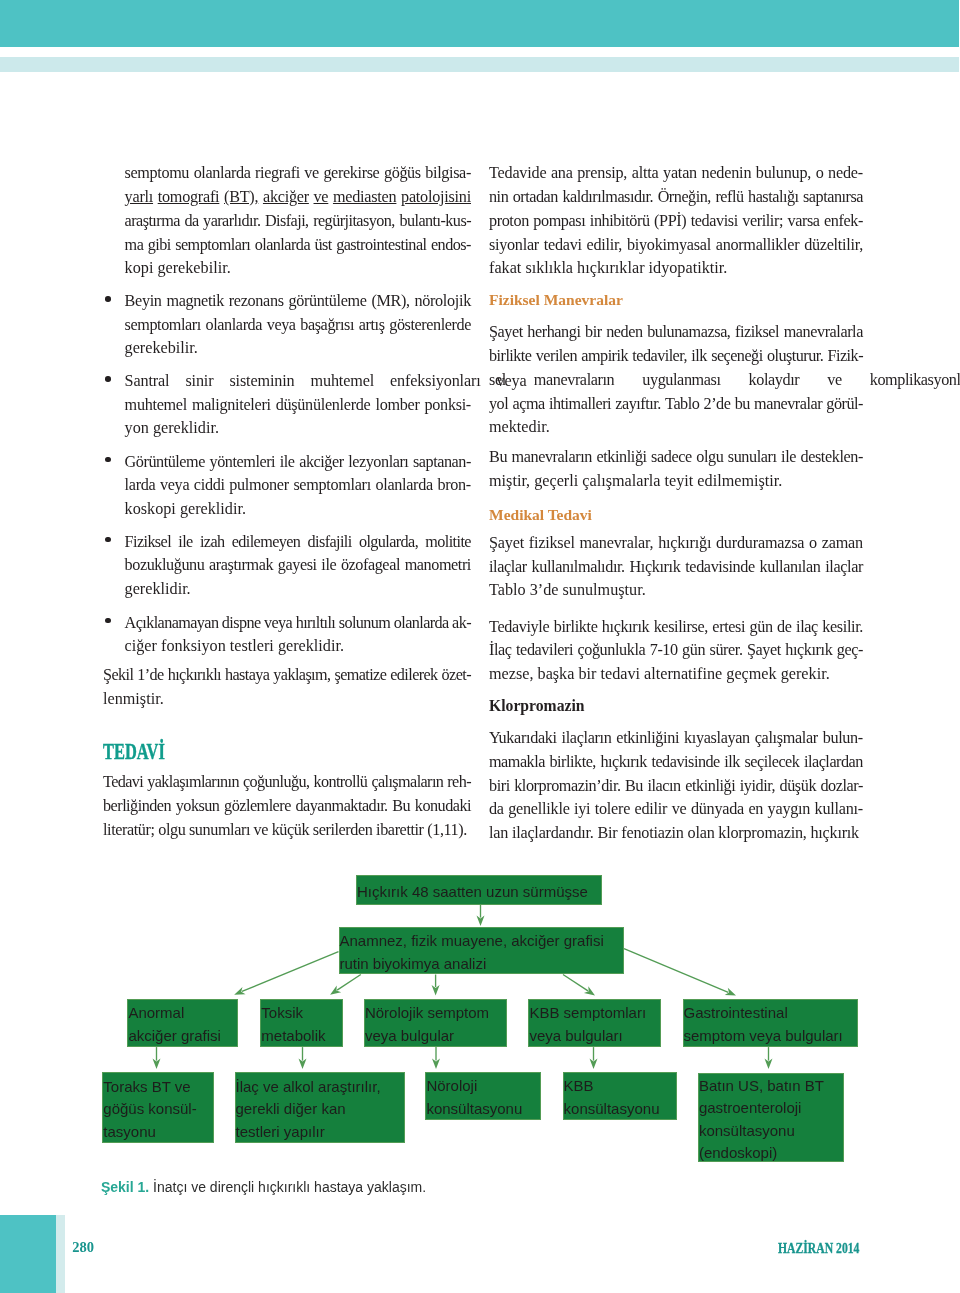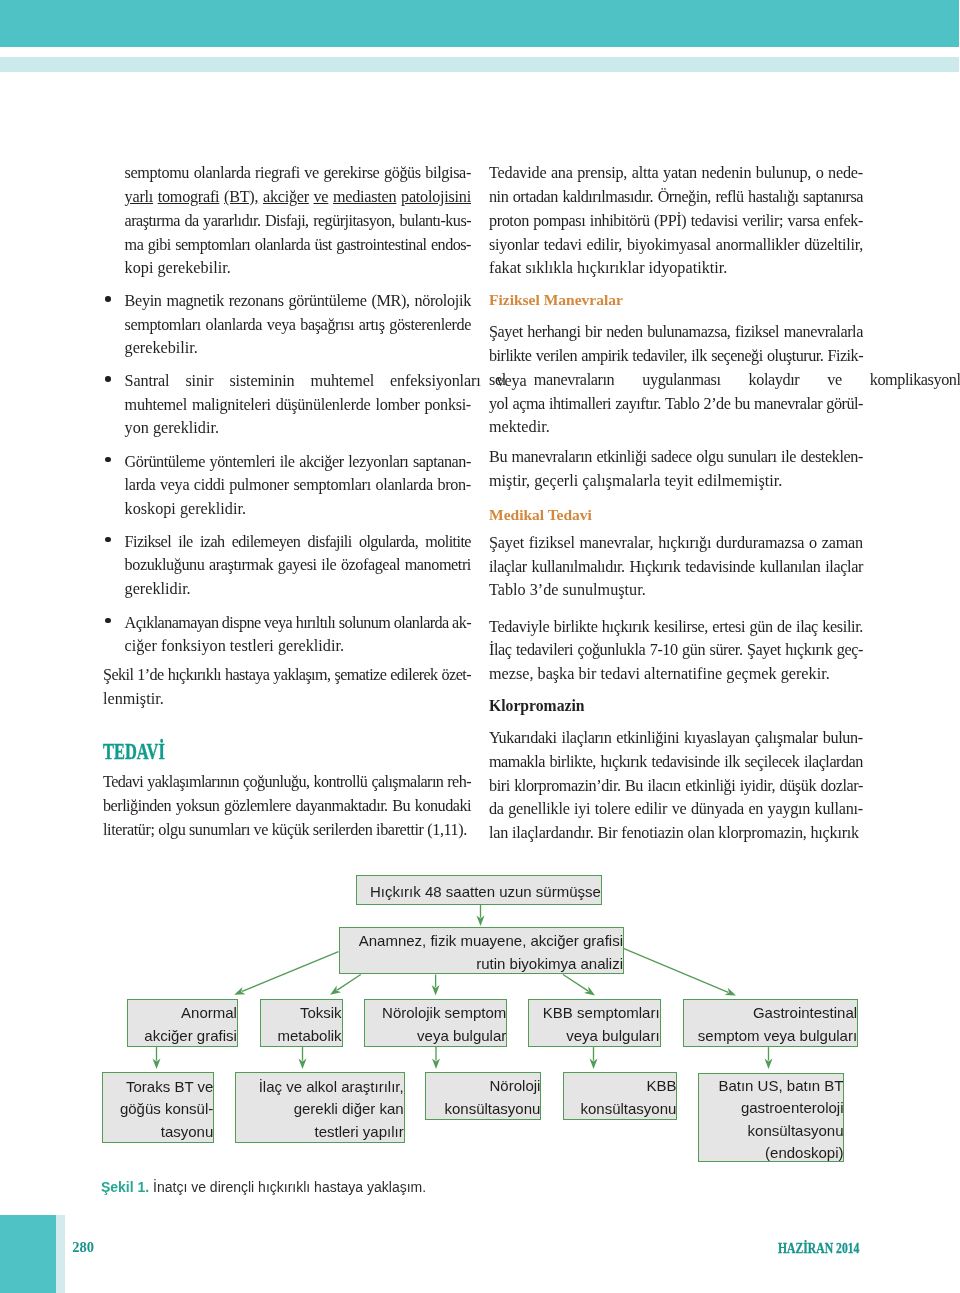--- a/index.html
+++ b/index.html
@@ -25,22 +25,22 @@
   .ln span{display:inline-block;}
   .bullet{position:absolute;width:5.6px;height:5.6px;border-radius:50%;background:#231f20;}
 
   .head-teal{position:absolute;font-weight:bold;font-size:23.3px;line-height:1;color:#109c8c;
              transform:scaleX(0.705);transform-origin:0 0;white-space:pre;
              -webkit-text-stroke:0.45px #109c8c;}
   .head-orange{position:absolute;font-weight:bold;font-size:15.5px;line-height:1;color:#d4883d;white-space:pre;}
   .head-black{position:absolute;font-weight:bold;font-size:15.7px;line-height:1;color:#231f20;white-space:pre;}
 
   
-  .fnode{position:absolute;box-sizing:border-box;border:1.35px solid #539c55;background:#e5e5e5;
-         display:flex;flex-direction:column;align-items:flex-end;justify-content:center;
+  .fnode{position:absolute;box-sizing:border-box;border:1.35px solid #539c55;background:#15803d;
+         display:flex;flex-direction:column;align-items:flex-start;justify-content:center;
          font-family:"Liberation Sans",sans-serif;font-size:15px;color:#1d1d1b;}
   .fnode div{line-height:22.5px;white-space:nowrap;}
   .fnode{padding-top:4px;}
   .fsvg{position:absolute;left:0;top:0;overflow:visible;}
 
   
   .cap{position:absolute;font-family:"Liberation Sans",sans-serif;font-size:14px;line-height:1;color:#2d2d2d;white-space:pre;}
   .cap b{color:#27a794;font-weight:bold;}
 
   .pagenum{position:absolute;font-family:"Liberation Serif",serif;font-weight:bold;font-size:14.5px;line-height:1;color:#19958e;white-space:pre;}

